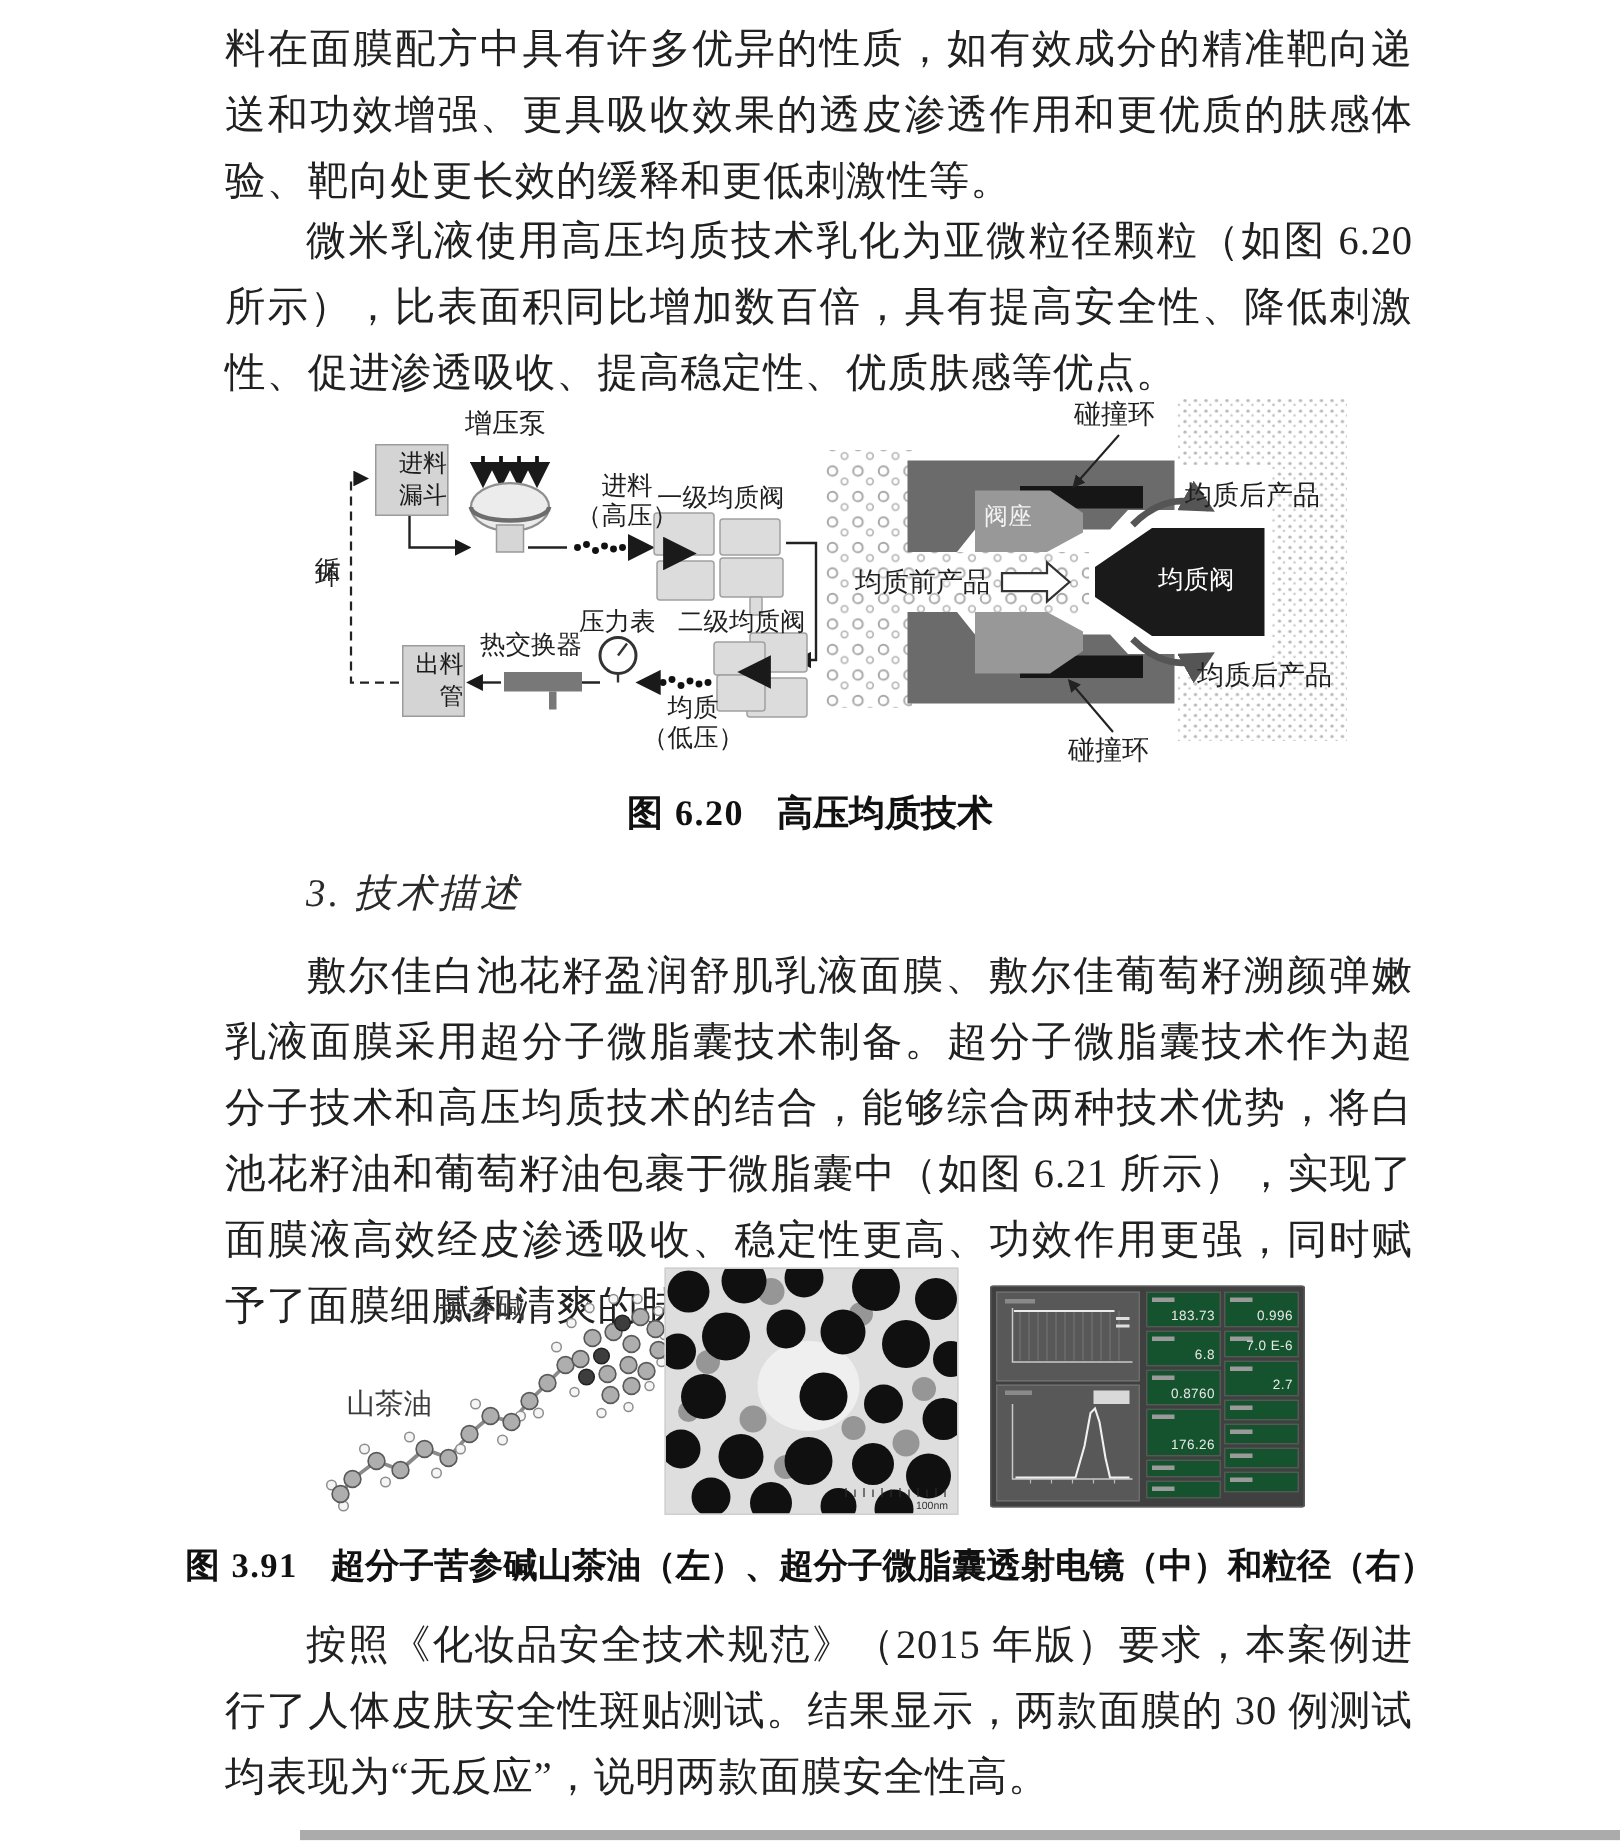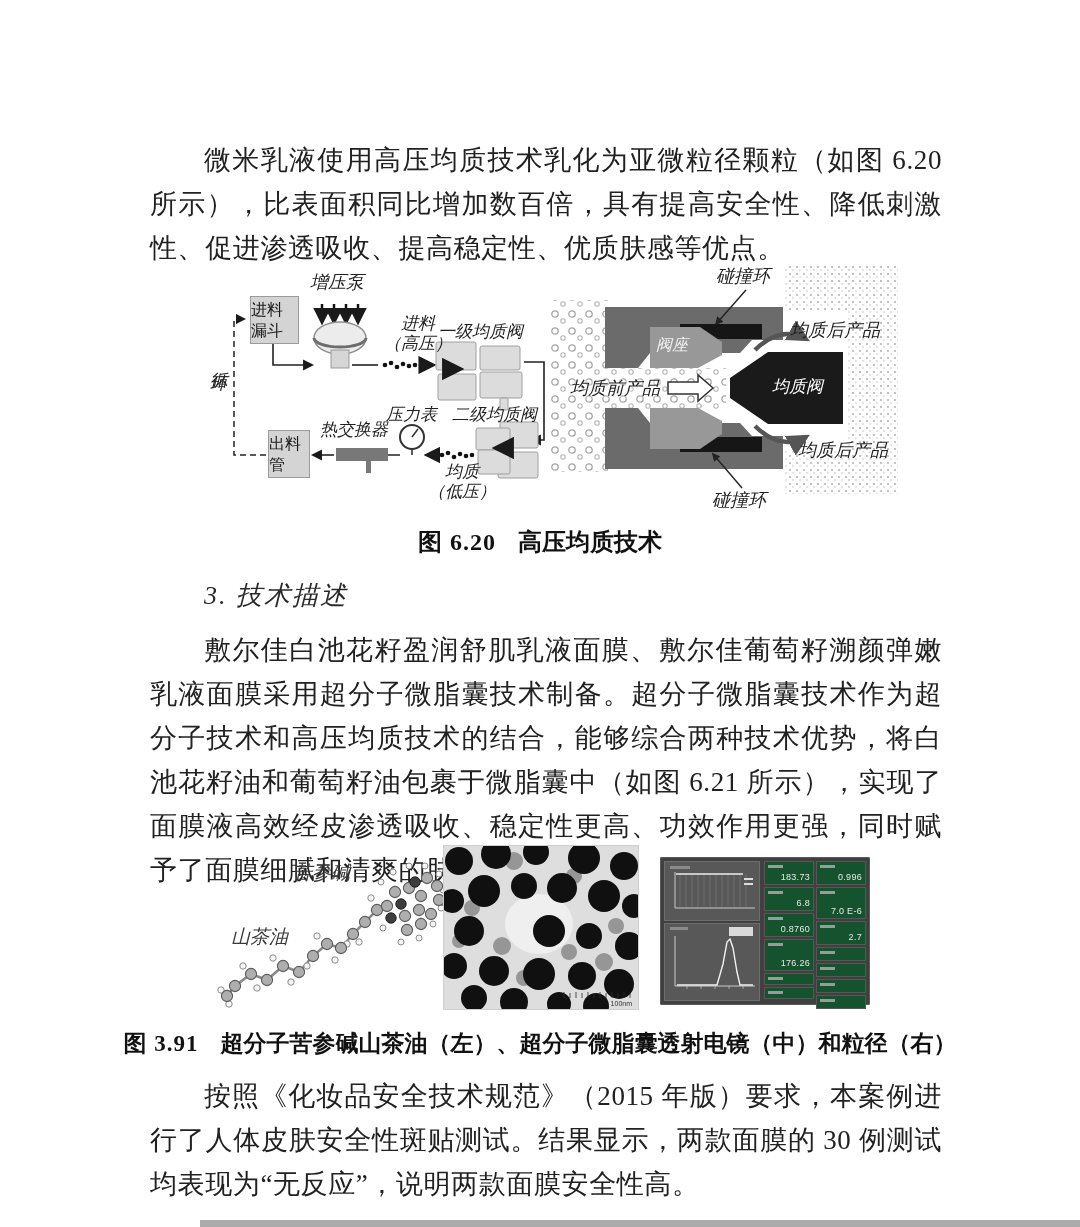--- a/index.html
+++ b/index.html
@@ -5,43 +5,44 @@
   html,body{margin:0;padding:0;background:#ffffff;}
   .page{position:relative;width:1080px;height:1227px;background:#ffffff;overflow:hidden;
         font-family:"Liberation Serif","DejaVu Serif",serif;}
   .para{position:absolute;left:150px;width:792px;font-size:27px;line-height:44px;
         letter-spacing:0.6px;color:#212121;text-align:justify;word-break:break-all;}
   .indent{text-indent:2em;}
   .heading{position:absolute;left:204px;font-size:26px;font-style:italic;color:#2a2a2a;letter-spacing:2px;}
   .caption{position:absolute;left:0;width:1080px;text-align:center;font-weight:bold;color:#111;}
   .capnum{margin-right:22px;letter-spacing:1px;}
   .figwrap{position:absolute;}
-  .fig-label{position:absolute;color:#1f1f1f;line-height:1.18;white-space:nowrap;font-style:italic;}
+  .fig-label{position:absolute;color:#1f1f1f;line-height:1.18;white-space:nowrap;}
   .prel{white-space:pre-line;text-align:center;}
   .graybox{position:absolute;background:#d4d4d4;border:1px solid #9b9b9b;
-           display:flex;align-items:center;justify-content:center;text-align:left;
+           display:flex;align-items:center;justify-content:center;text-align:right;
            line-height:21px;white-space:normal;color:#1a1a1a;}
   .vert{writing-mode:vertical-rl;text-orientation:upright;letter-spacing:4px;}
   
   .tem{position:absolute;background:#dedede;overflow:hidden;border:1px solid #cfcfcf;}
   
   .analyzer{position:absolute;background:#404040;border-radius:2px;box-shadow:0 0 0 1px #5a5a5a inset;}
   .apanel{position:absolute;background:#585858;border:1px solid #6d6d6d;}
   .acol{position:absolute;top:4px;display:flex;flex-direction:column;gap:2px;}
   .acell{position:relative;background:#14532d;border:1px solid #575757;box-sizing:border-box;}
   .acell::before{content:"";position:absolute;left:3px;top:3px;width:15px;height:3px;background:#9a9a9a;}
   .aval{position:absolute;right:3px;bottom:2px;font-family:"Liberation Sans",sans-serif;
         font-size:9px;color:#e8e8e8;letter-spacing:0.3px;}
   .bottombar{position:absolute;background:#ababab;}
 </style>
 </head>
 <body>
 
 <div class="page">
 
+  <div class="para" style="top:10px">料在面膜配方中具有许多优异的性质，如有效成分的精准靶向递送和功效增强、更具吸收效果的透皮渗透作用和更优质的肤感体验、靶向处更长效的缓释和更低刺激性等。</div>
   <div class="para indent" style="top:138px">微米乳液使用高压均质技术乳化为亚微粒径颗粒（如图 6.20 所示），比表面积同比增加数百倍，具有提高安全性、降低刺激性、促进渗透吸收、提高稳定性、优质肤感等优点。</div>
 
   <div class="figwrap" style="left:180px;top:272px;width:380px;height:250px;">
     <svg width="380" height="250" viewBox="0 0 380 250">
       <defs>
         <marker id="ah" viewBox="0 0 10 10" refX="8" refY="5" markerWidth="7" markerHeight="7" orient="auto-start-reverse">
           <path d="M0,0 L10,5 L0,10 Z" fill="#1a1a1a"></path>
         </marker>
       </defs>
 
@@ -360,21 +361,21 @@
       <div class="acell" style="height:32px;">
           <span class="aval">176.26</span>
         </div>
       <div class="acell" style="height:12px;"></div>
       <div class="acell" style="height:12px;"></div>
     </div>
     <div class="acol" style="left:156px;width:50px;">
       <div class="acell" style="height:24px;">
           <span class="aval">0.996</span>
         </div>
-      <div class="acell" style="height:32px;">
+      <div class="acell" style="height:18px;">
           <span class="aval">7.0 E-6</span>
         </div>
       <div class="acell" style="height:24px;">
           <span class="aval">2.7</span>
         </div>
       <div class="acell" style="height:14px;"></div>
       <div class="acell" style="height:14px;"></div>
       <div class="acell" style="height:14px;"></div>
       <div class="acell" style="height:14px;"></div>
     </div>

